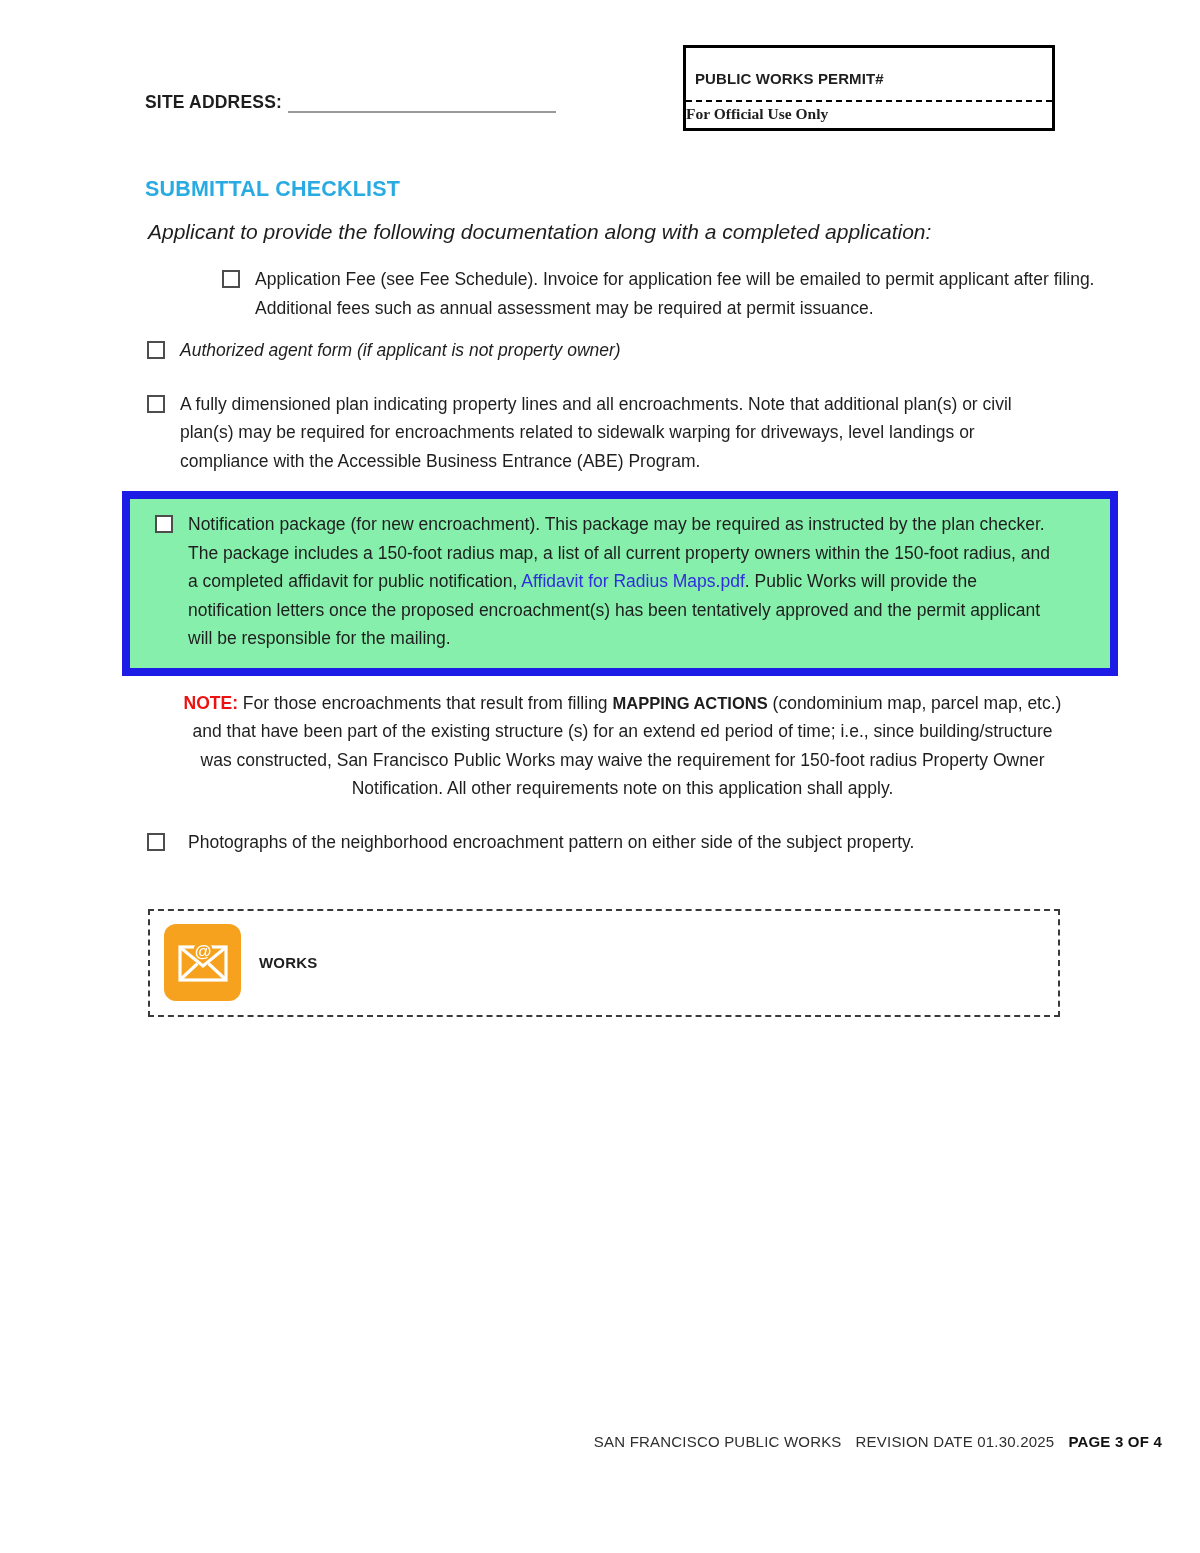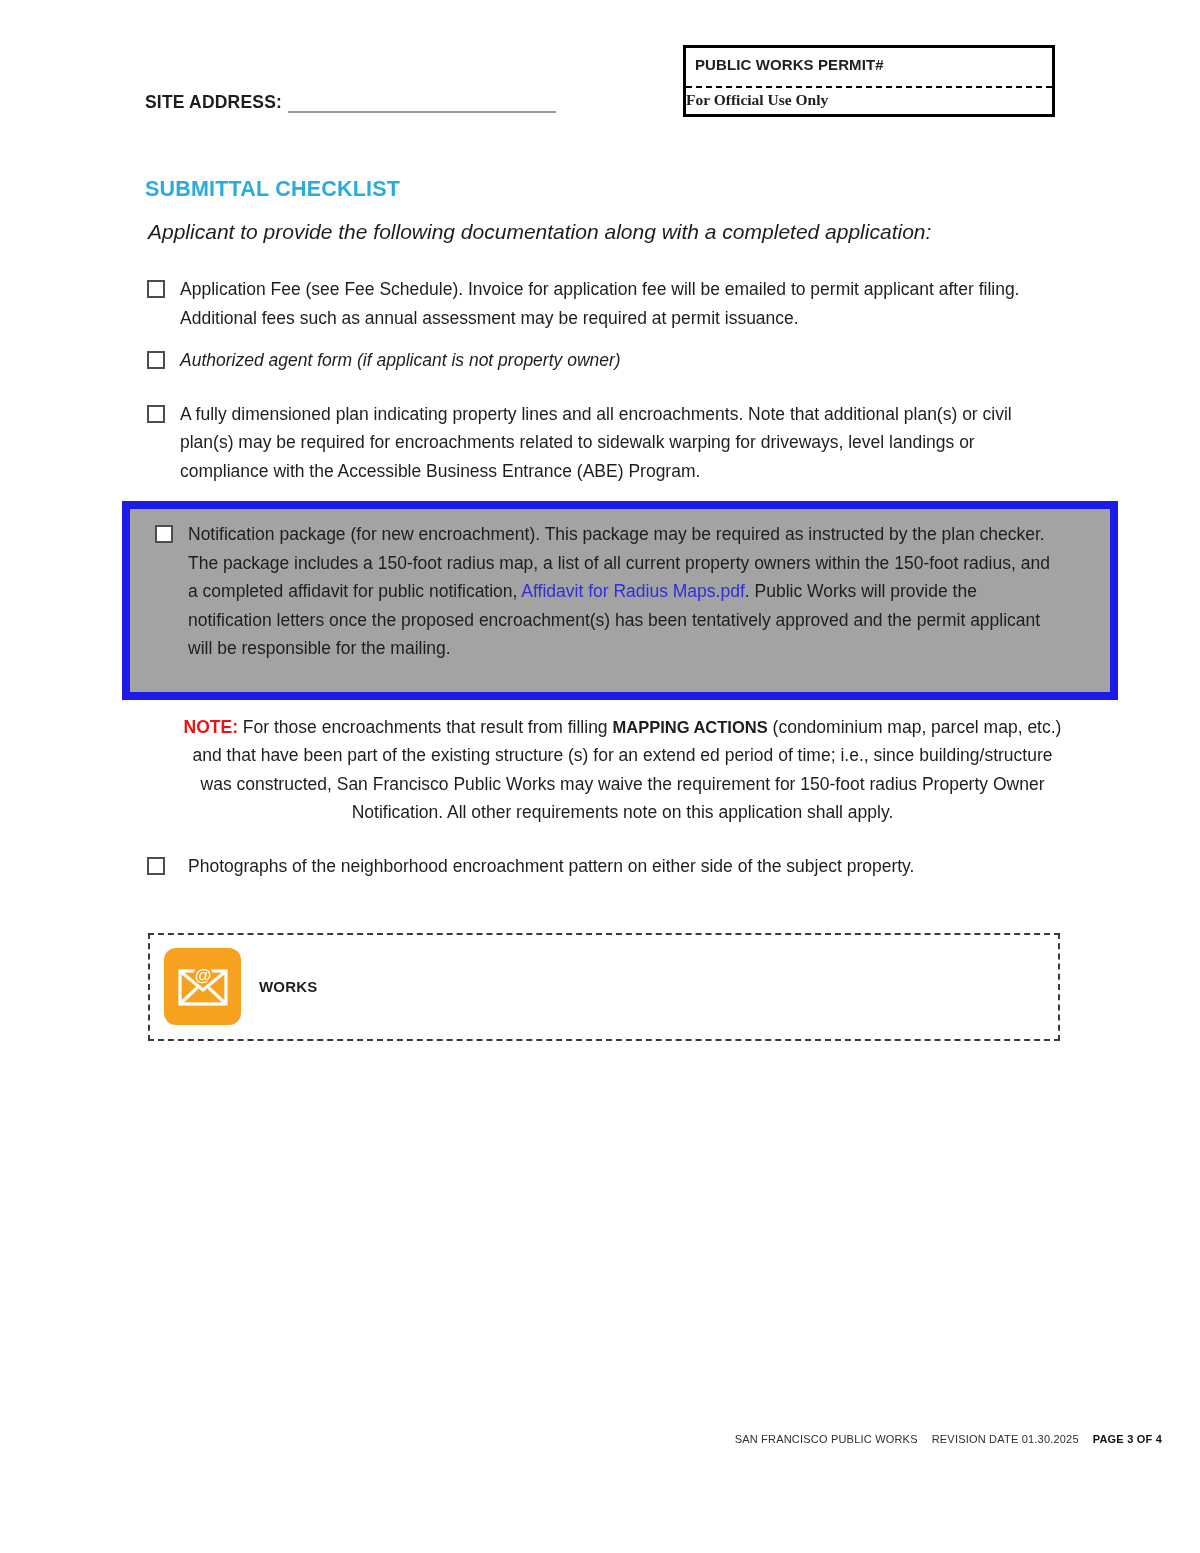--- a/index.html
+++ b/index.html
@@ -28,21 +28,21 @@
   .site-address-line{
     display:inline-block;width:268px;height:16px;
     border-bottom:2px solid #9a9a9a;margin-left:6px;vertical-align:bottom;
   }
   .permit-box{
     position:absolute;left:683px;top:45px;width:372px;
     border:3px solid #000;background:#fff;
   }
   .permit-box-title{
     padding:8px 20px 13px 9px;
-    font-size:15px;font-weight:700;letter-spacing:.1px;
+    font-size:15px;font-weight:700;letter-spacing:.1px;margin-top:14px;
   }
   .permit-box-sub{
     border-top:2px dashed #000;
     text-align:left;
     font-family:"Liberation Serif", serif;
     font-weight:700;font-size:15.5px;
     padding:3px 0 5px;
   }
   
   .content{position:absolute;left:145px;top:177px;width:978px;}
@@ -53,30 +53,30 @@
   .intro{margin:18px 0 0 3px;font-size:21px;font-style:italic;}
   .check-item{display:flex;align-items:flex-start;}
   .check-item .checkbox{
     flex:0 0 auto;width:18px;height:18px;
     border:2px solid #4d4d4d;background:#fff;
     margin:5px 15px 0 2px;
   }
   .check-item p{
     margin:0;font-size:17.5px;line-height:28.5px;max-width:868px;
   }
-  .item-1{margin-top:31px;}
+  .item-1{margin-top:21px;justify-content:flex-end;}
   .item-2{margin-top:14px;font-style:italic;}
   .item-3{margin-top:25px;}
   .item-5{margin-top:25px;gap:8px;}
   .highlight-box{
     margin:16px 0 0 -23px;
     width:996px;
     border:8px solid var(--highlight-border-blue);
-    padding:11px 38px 29px 21px;
-    background:#a3a3a3;
+    padding:11px 38px 15px 21px;
+    background:#86efac;
   }
   .highlight-box .check-item .checkbox{margin-left:4px;}
   .doc-link{color:var(--link-blue);text-decoration:none;}
   .note{
     margin:13px 0 0 35px;
     font-size:17.5px;line-height:28.5px;max-width:885px;text-align:center;
   }
   .note-label{color:var(--note-red);font-weight:700;}
   .note-emphasis{font-weight:700;font-size:16.5px;}
   
@@ -92,21 +92,21 @@
     display:flex;align-items:center;justify-content:center;
   }
   .email-icon svg{display:block;}
   .email-text{margin-left:18px;}
   .email-title{font-weight:700;font-size:15px;letter-spacing:.2px;}
   .email-line{font-size:15.5px;margin-top:5px;}
   .email-link{color:var(--email-link-blue);font-weight:700;text-decoration:none;}
   
   .footer{
     position:absolute;top:1433px;right:38px;
-    font-size:11px;color:#2e2e2e;letter-spacing:.2px;white-space:nowrap;
+    font-size:15px;color:#2e2e2e;letter-spacing:.2px;white-space:nowrap;
   }
   .footer .sep{display:inline-block;width:14px;}
   .footer strong{color:#111;}
 </style>
 </head>
 <body>
 
 <div class="page">
 
   <div class="site-address">

